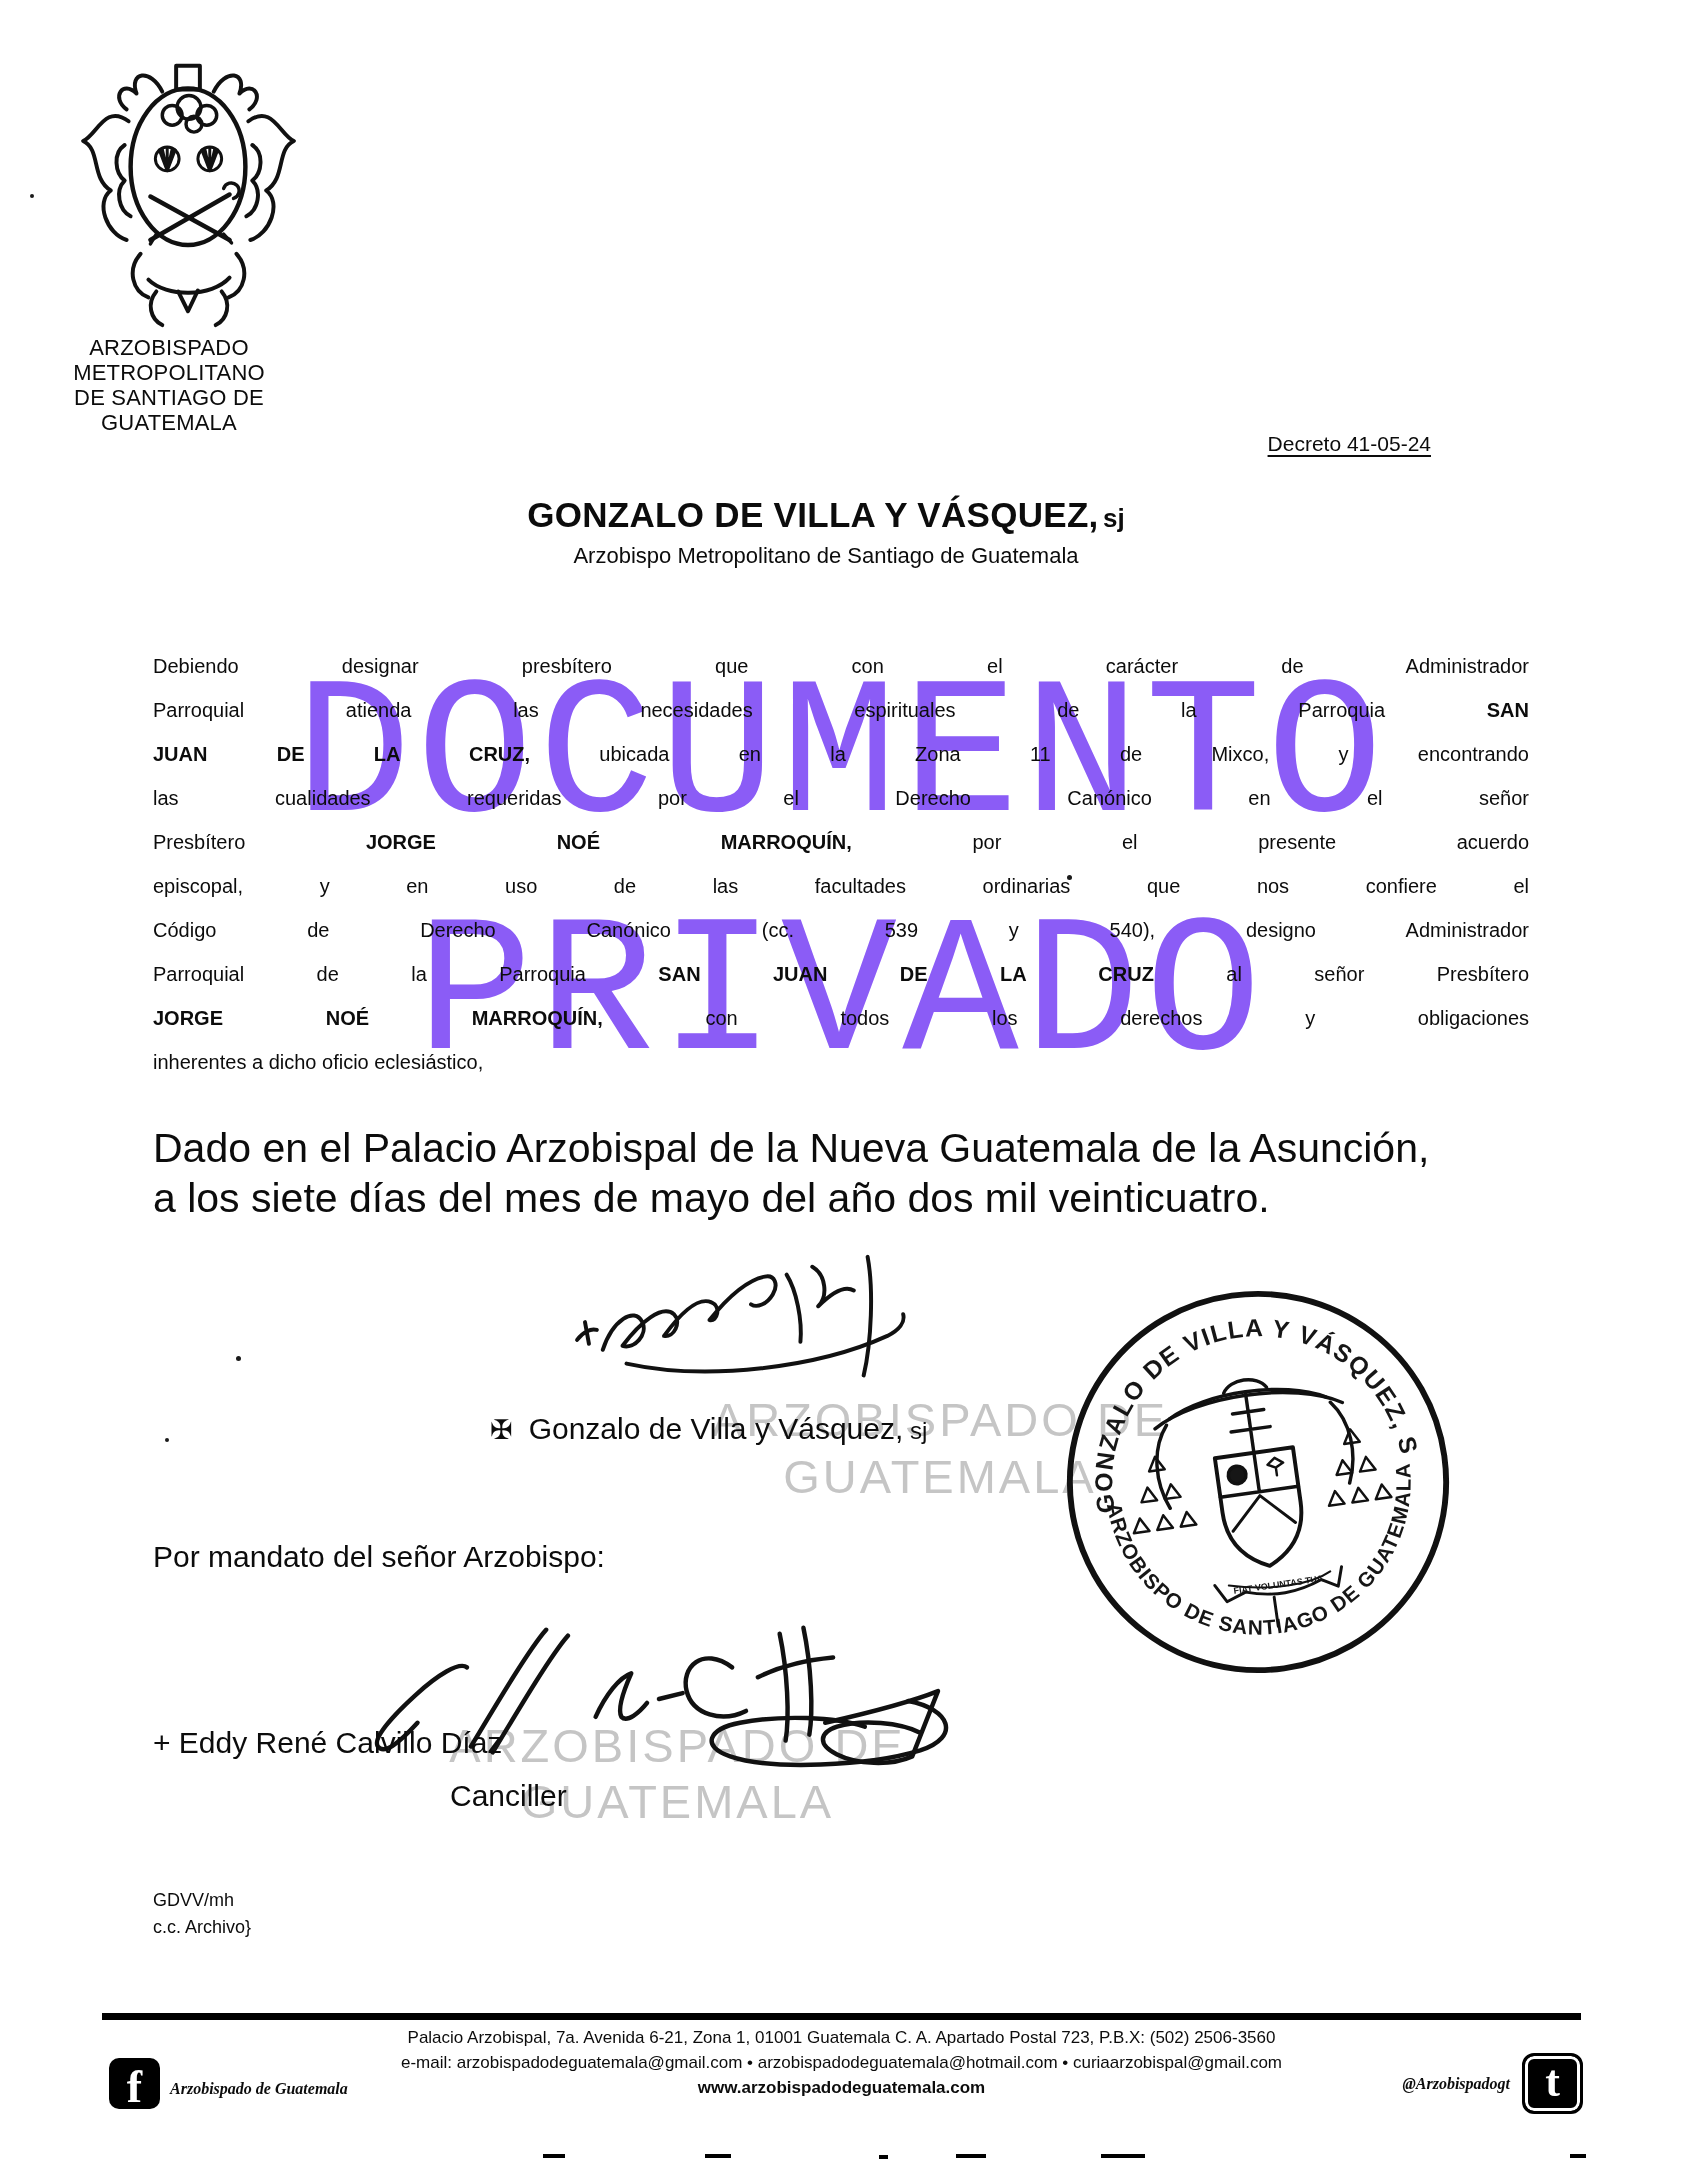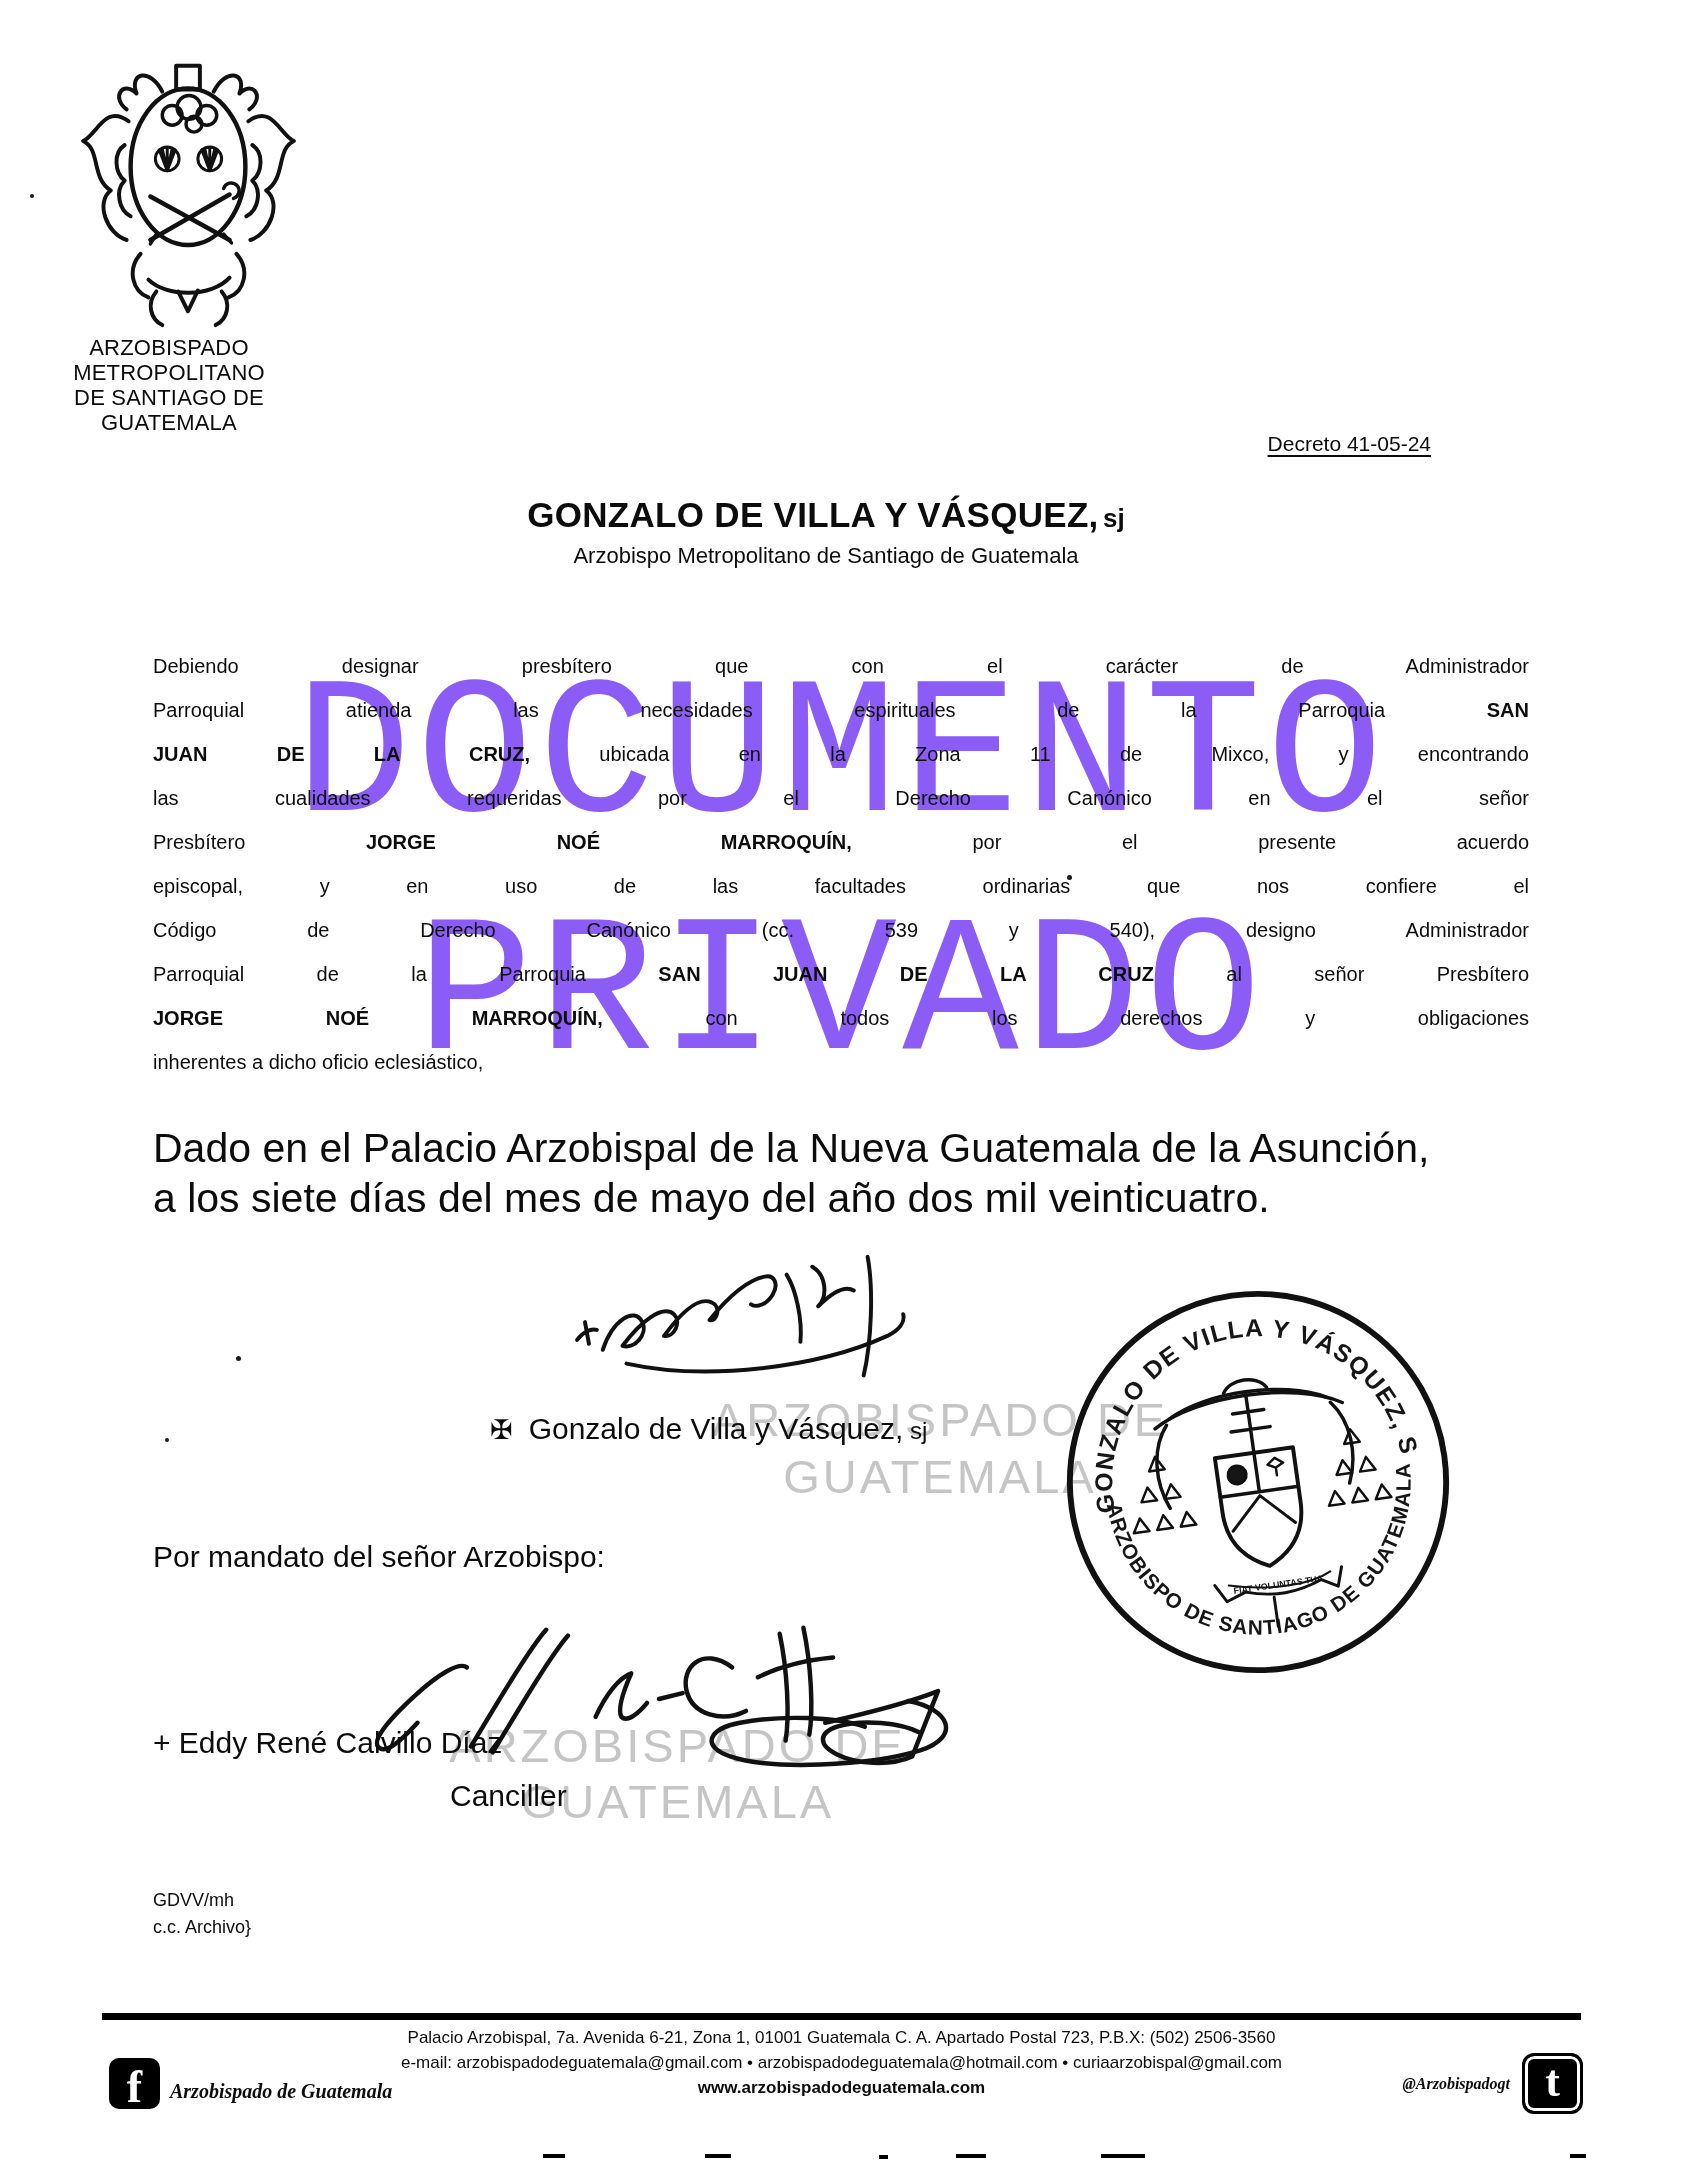--- a/index.html
+++ b/index.html
@@ -38,21 +38,21 @@
   .chanc-name{left:153px;top:1726px;font-size:30px;z-index:3;}
   .chanc-title{left:450px;top:1779px;font-size:30px;z-index:3;}
   .refblock{left:153px;top:1867px;font-size:18px;line-height:27px;z-index:2;margin-top:20px;}
   
   .footer-rule{left:102px;top:2013px;width:1479px;height:7px;background:#000;z-index:2;}
   .footer-lines{left:102px;top:2025px;width:1479px;text-align:center;font-size:17px;line-height:25px;z-index:2;}
   .footer-web{font-weight:700;}
   .fb-icon{left:109px;top:2058px;width:51px;height:51px;background:#000;border-radius:10px;z-index:2;
            display:flex;align-items:flex-end;justify-content:center;}
   .fb-glyph{color:#fff;font-family:"Liberation Serif",serif;font-weight:700;font-size:46px;line-height:44px;}
-  .fb-label{left:170px;top:2080px;font-family:"Liberation Serif",serif;font-style:italic;font-weight:700;font-size:20px;z-index:2;}
+  .fb-label{left:170px;top:2080px;font-family:"Liberation Serif",serif;font-style:italic;font-weight:700;font-size:16px;z-index:2;}
   .tw-label{right:173px;top:2075px;font-family:"Liberation Serif",serif;font-style:italic;font-weight:700;font-size:16px;z-index:2;}
   .tw-icon{left:1522px;top:2053px;width:55px;height:55px;background:#000;border-radius:12px;z-index:2;
            display:flex;align-items:center;justify-content:center;border:3px solid #000;box-shadow:inset 0 0 0 3px #fff;}
   .tw-glyph{color:#fff;font-family:"Liberation Serif",serif;font-weight:700;font-size:44px;line-height:40px;transform:translateY(-2px);}
   
   .dash{background:#000;height:4px;z-index:1;}
   .dot{background:#1a1a1a;border-radius:50%;z-index:1;}
   svg .ink{stroke:#111;fill:none;stroke-linecap:round;stroke-linejoin:round;}
 </style>
 </head>

